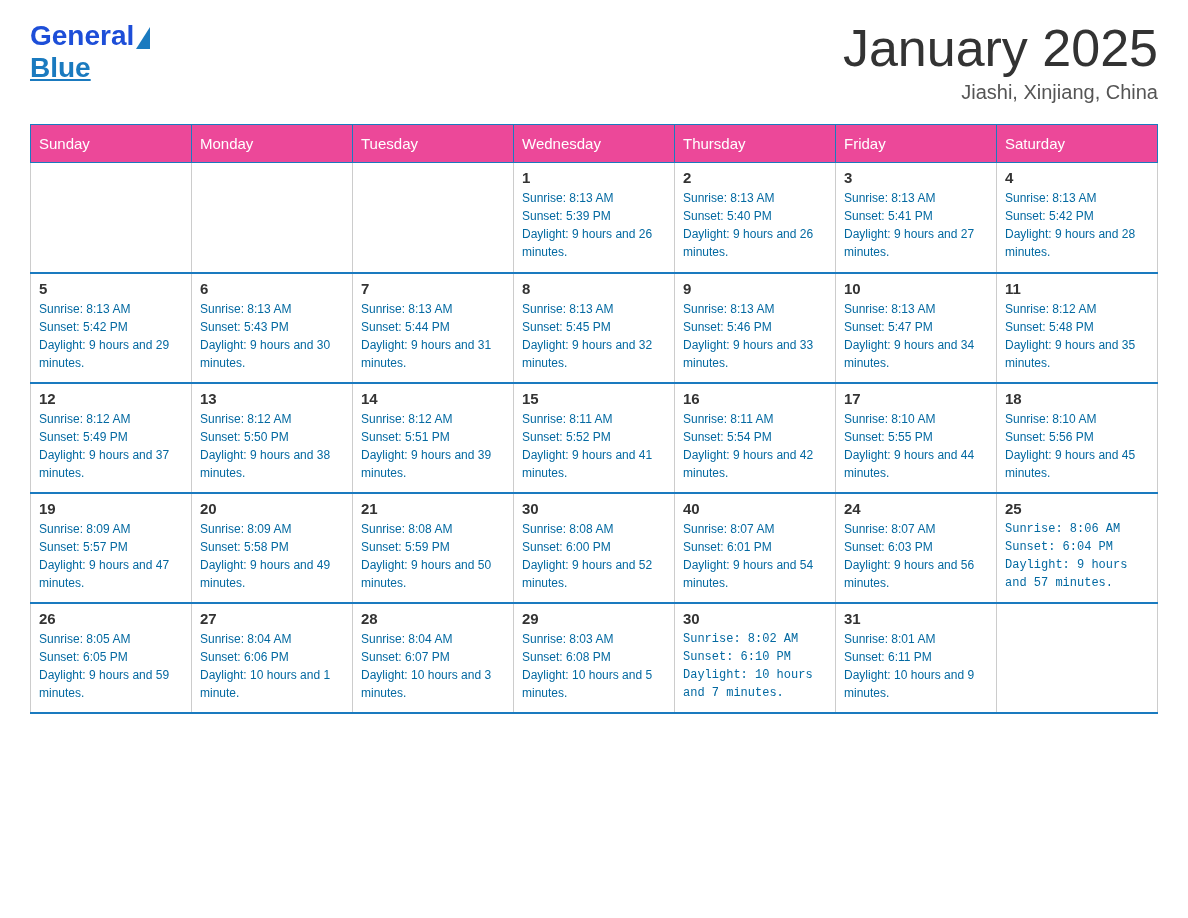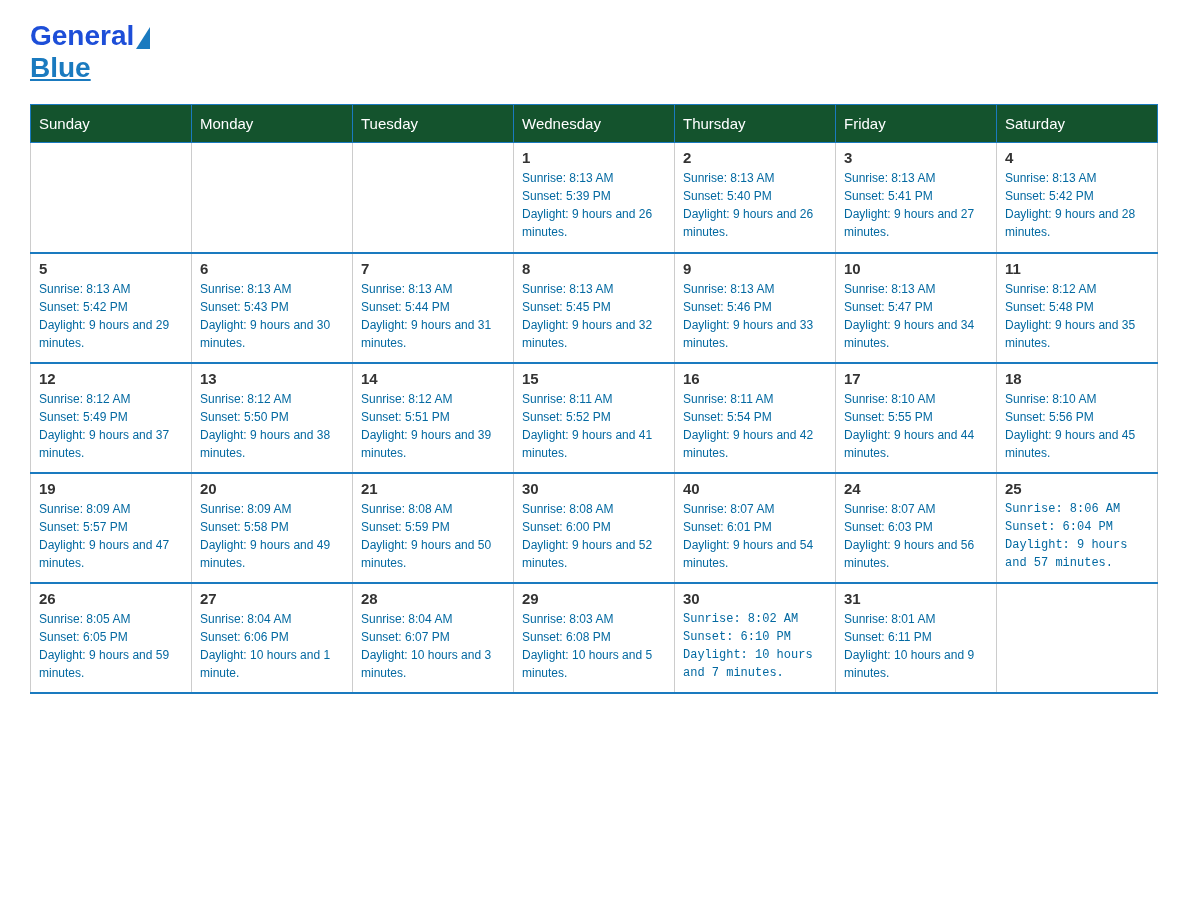--- a/index.html
+++ b/index.html
@@ -58,21 +58,21 @@
       font-size: 20px;
       color: #555;
       margin-top: 4px;
     }
     table {
       width: 100%;
       border-collapse: collapse;
       table-layout: fixed;
     }
     thead tr th {
-      background-color: #14532d;
+      background-color: #ec4899;
       color: #fff;
       padding: 10px 8px;
       font-size: 15px;
       font-weight: normal;
       text-align: left;
       border: 1px solid #1a7abf;
     }
     tbody tr td {
       vertical-align: top;
       padding: 6px 8px;
@@ -104,20 +104,24 @@
 </head>
 <body>
 
 <div class="header">
   <div class="logo">
     <div class="logo-top">
       <span class="logo-general">General</span>
       <div class="logo-triangle"></div>
     </div>
     <span class="logo-blue">Blue</span>
+  </div>
+  <div class="title-section">
+    <div class="month-title">January 2025</div>
+    <div class="location">Jiashi, Xinjiang, China</div>
   </div>
 </div>
 
 <table>
   <thead>
     <tr>
     <th>Sunday</th>
         <th>Monday</th>
         <th>Tuesday</th>
         <th>Wednesday</th>

